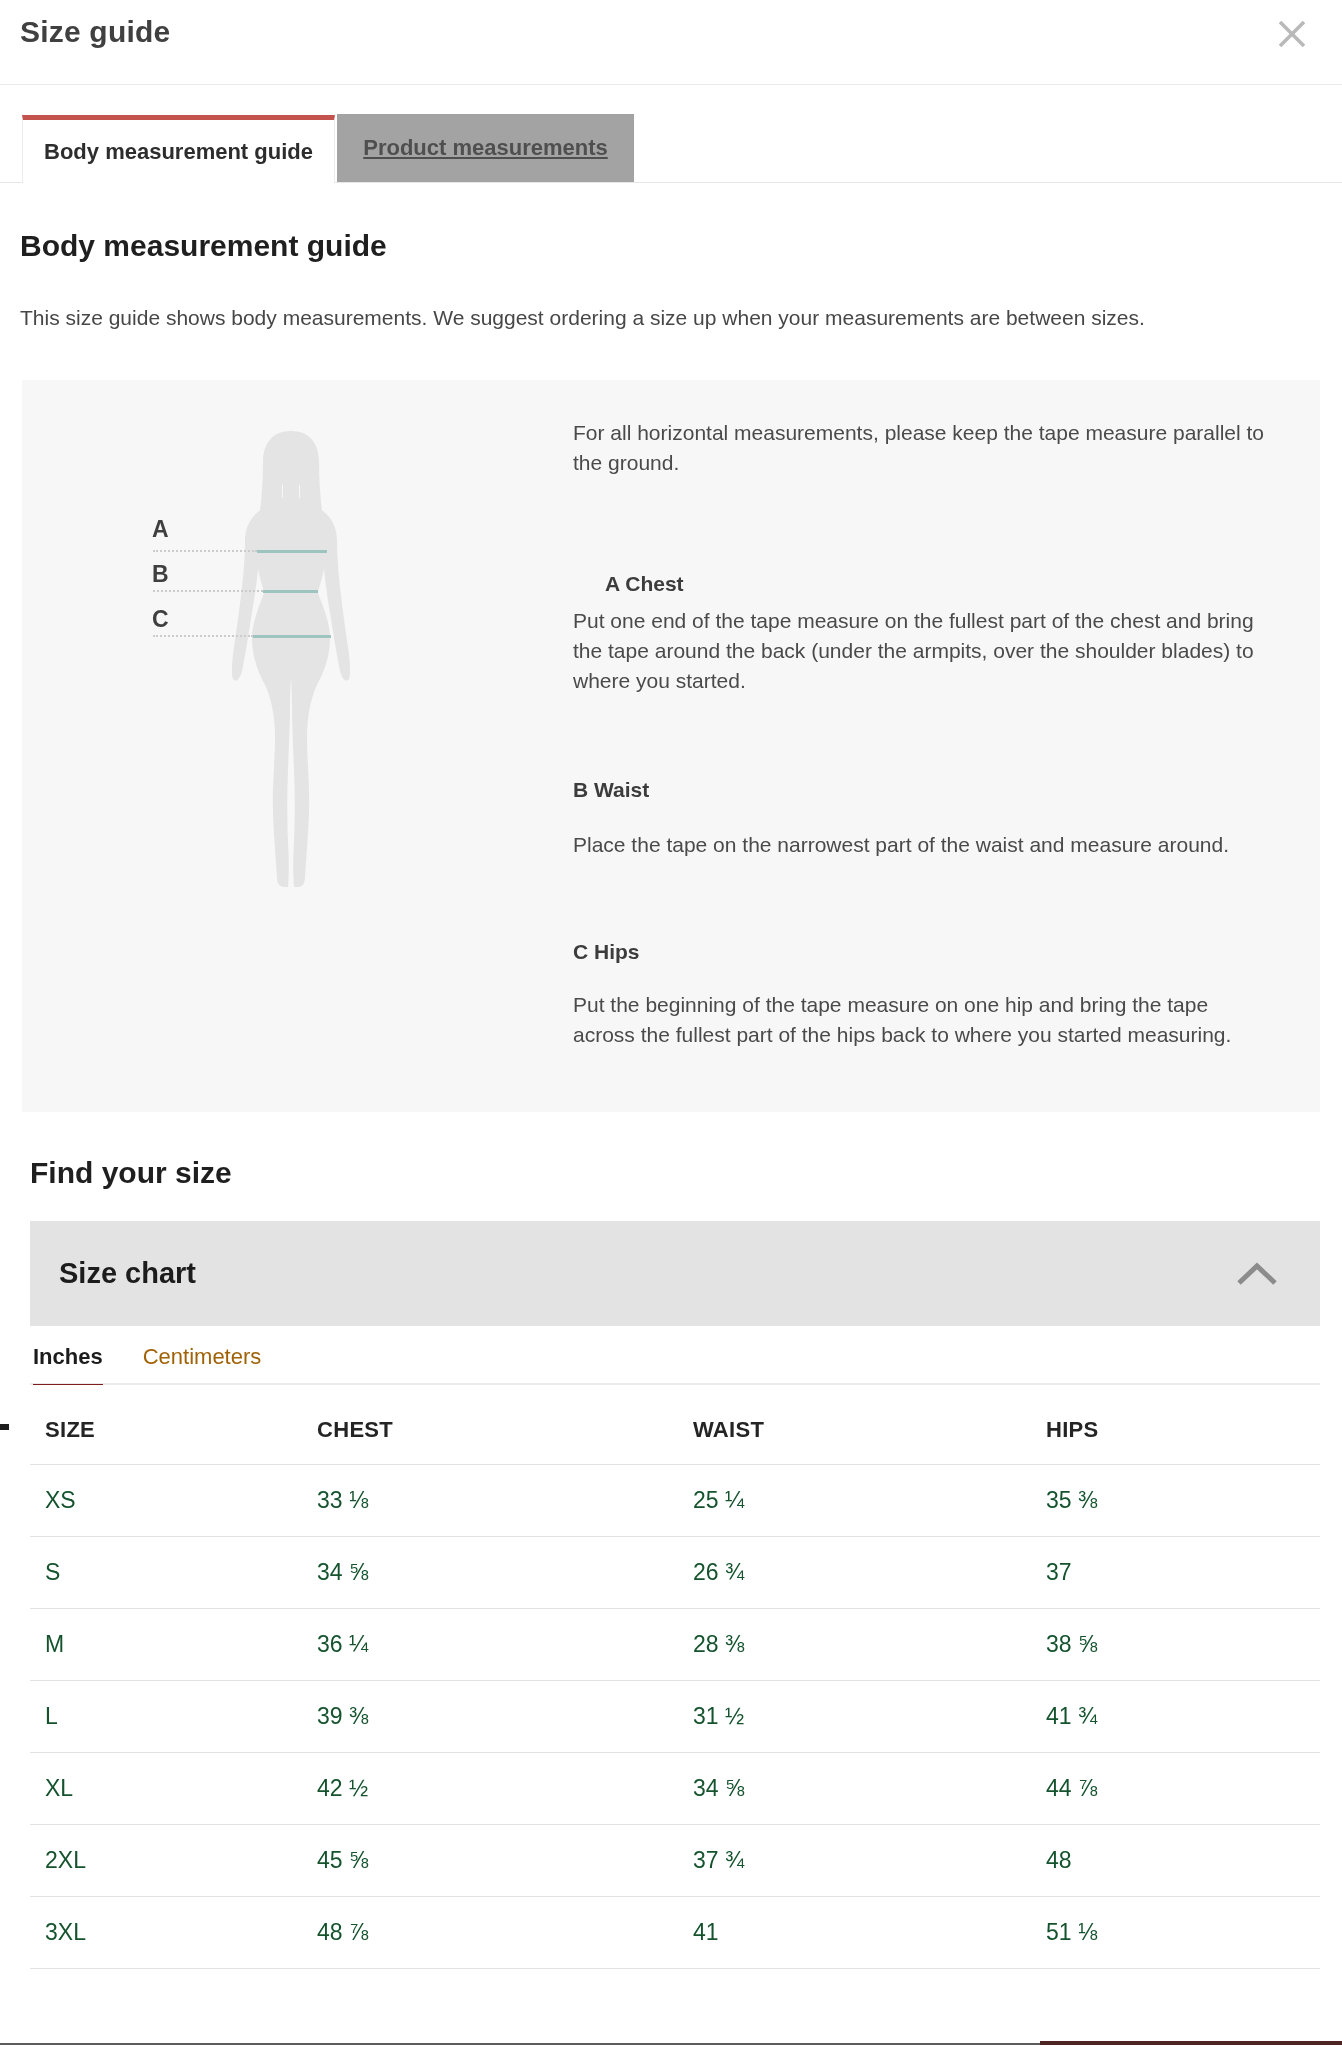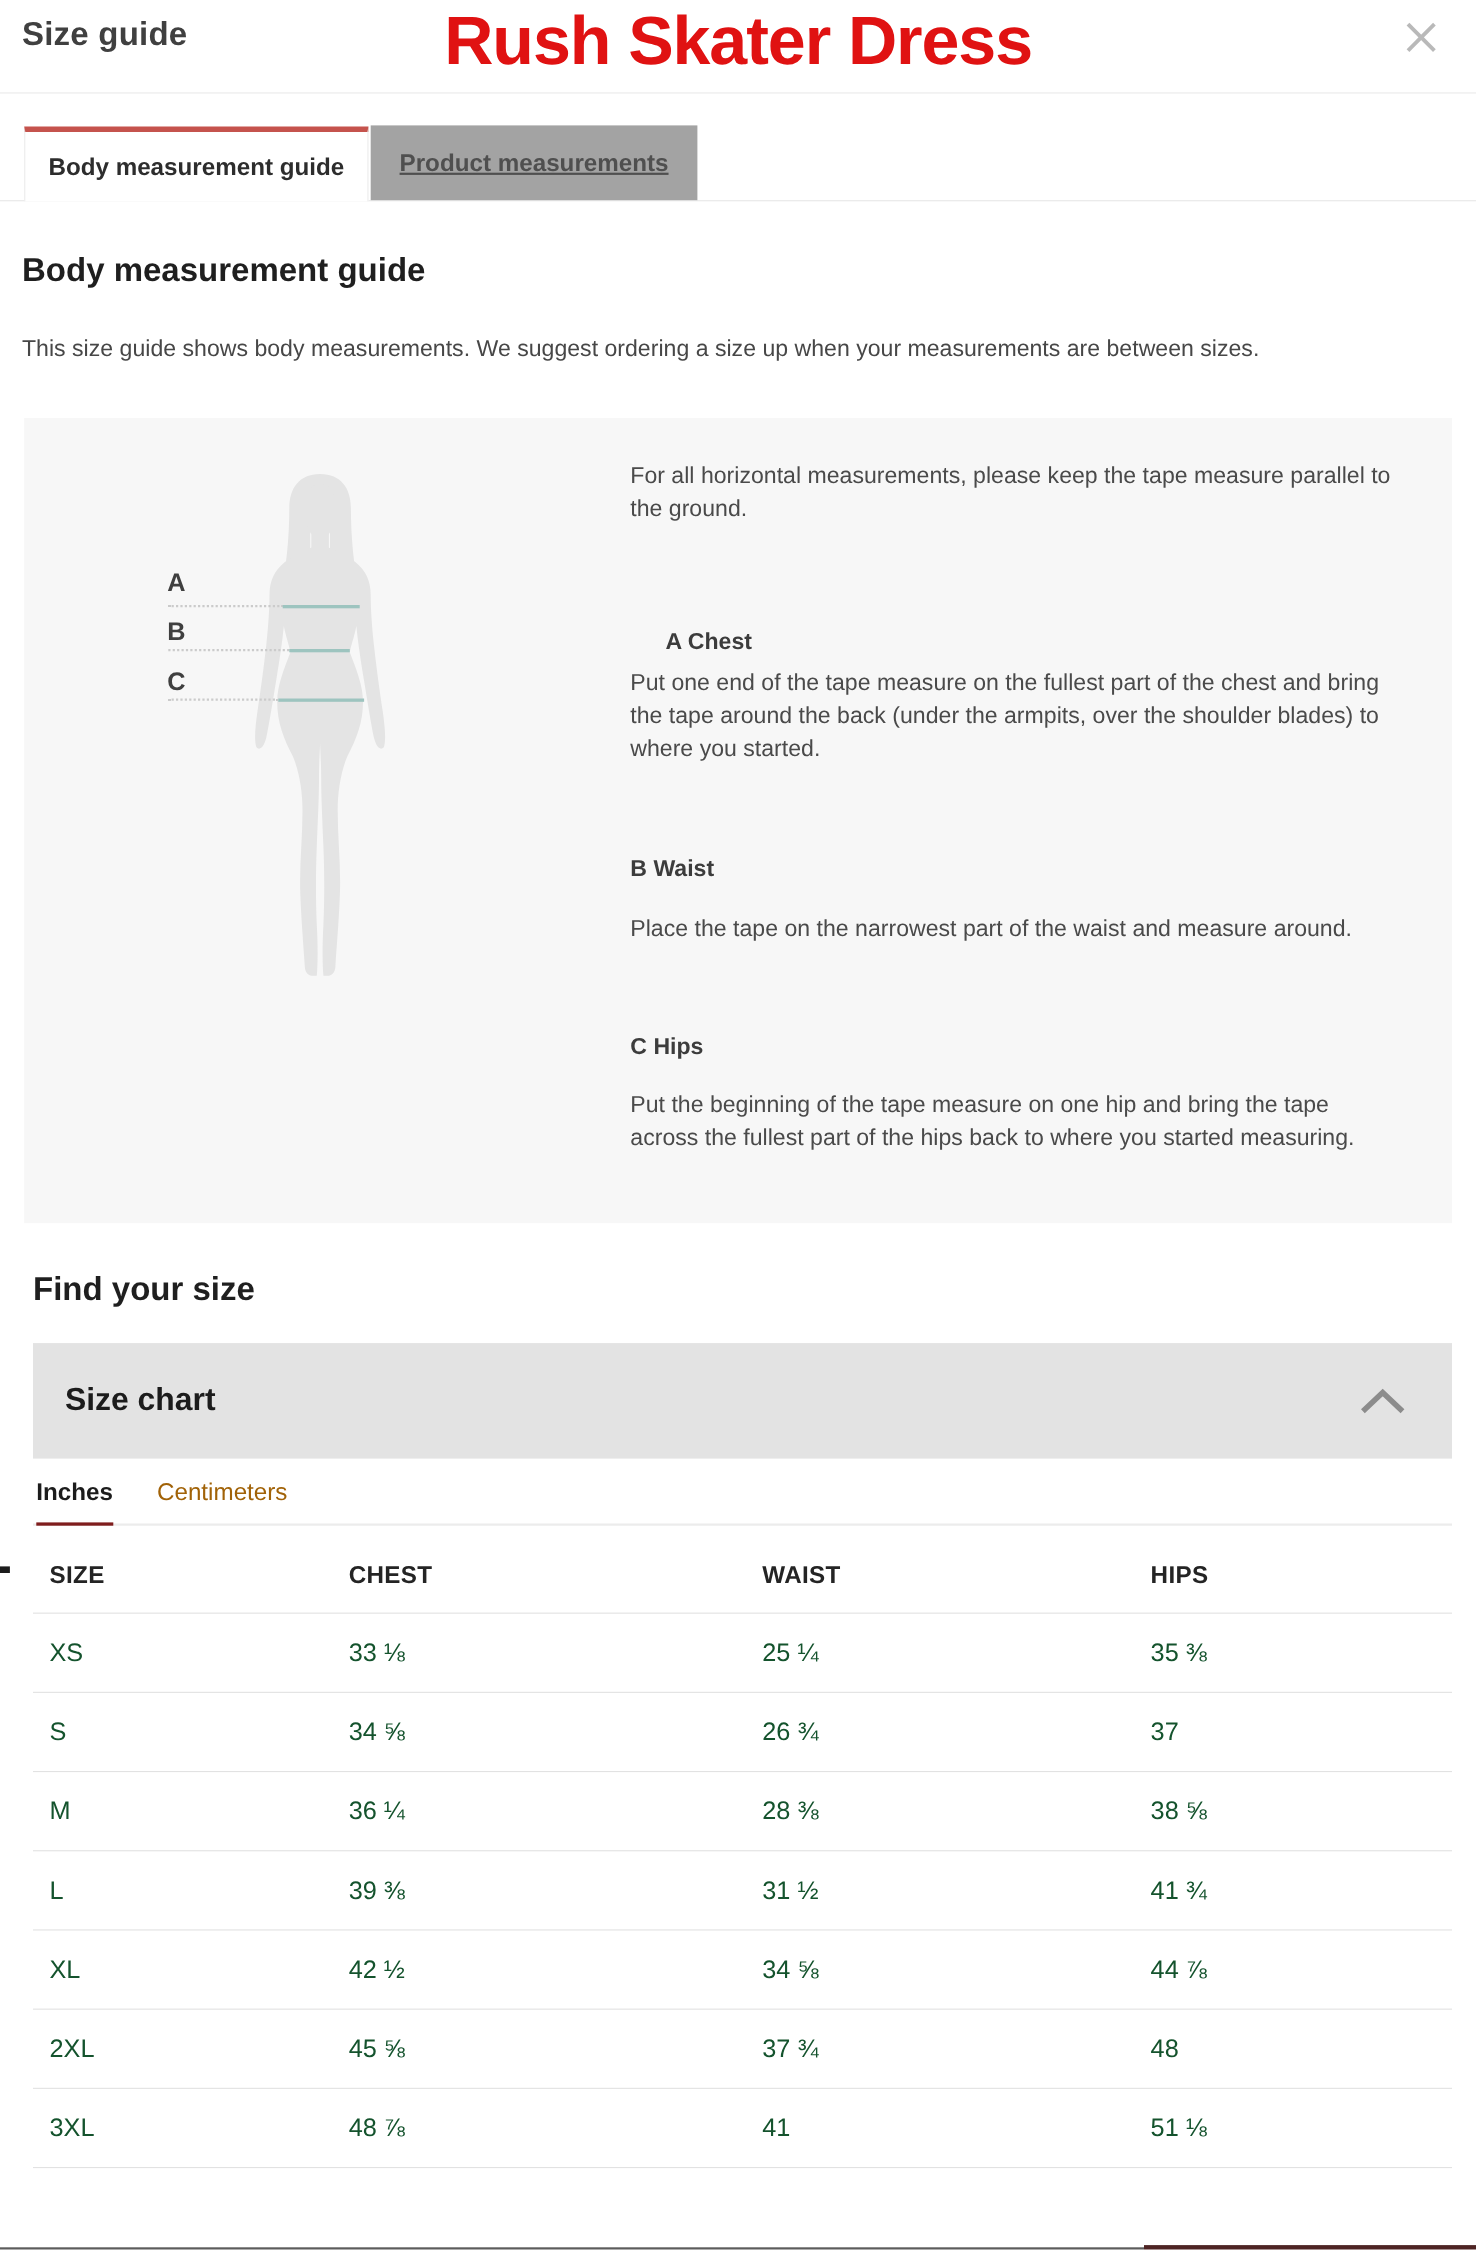--- a/index.html
+++ b/index.html
@@ -94,21 +94,21 @@
 
   
   .unit-tabs {
     margin:18px 22px 0 30px; border-bottom:2px solid #ececec;
     display:flex; gap:40px; padding-left:3px;
   }
   .unit-tab {
     padding-bottom:14px; font-size:22px; cursor:pointer; margin-bottom:-2px;
   }
   .unit-tab-active {
-    font-weight:700; color:#1c1c1c; border-bottom:3px solid #7f1d1d;
+    font-weight:700; color:#1c1c1c; border-bottom:1px solid #7f1d1d;
   }
   .unit-tab-inactive { color:#a16207; font-weight:400; }
 
   
   .size-table { margin:10px 22px 0 30px; }
   .t-row {
     display:grid; grid-template-columns:272px 376px 353px 1fr;
     align-items:center; padding-left:15px;
     border-bottom:1px solid #e2e2e2;
   }
@@ -121,21 +121,20 @@
   .edge-dash { position:absolute; left:0; top:1424px; width:9px; height:6px; background:#1c1c1c; }
   .bottom-bar { position:absolute; top:2040px; left:0; width:1342px; height:5px; display:flex; align-items:flex-end; }
   .bottom-bar .seg-left  { width:1040px; height:2px; background:#5c5c5c; }
   .bottom-bar .seg-right { flex:1; height:4px; background:#4e2424; }
 </style>
 </head>
 <body>
 
 <div class="modal-header">
   <div class="modal-title">Size guide</div>
-  <div class="product-title">Rush Skater Dress</div>
   <button class="close-btn" aria-label="Close">
     <span>
       <svg width="36" height="36" viewBox="0 0 36 36">
         <line x1="6" y1="6" x2="30" y2="30" stroke="#b9b9b9" stroke-width="3.5"></line>
         <line x1="30" y1="6" x2="6" y2="30" stroke="#b9b9b9" stroke-width="3.5"></line>
       </svg>
     </span>
   </button>
 </div>
 

